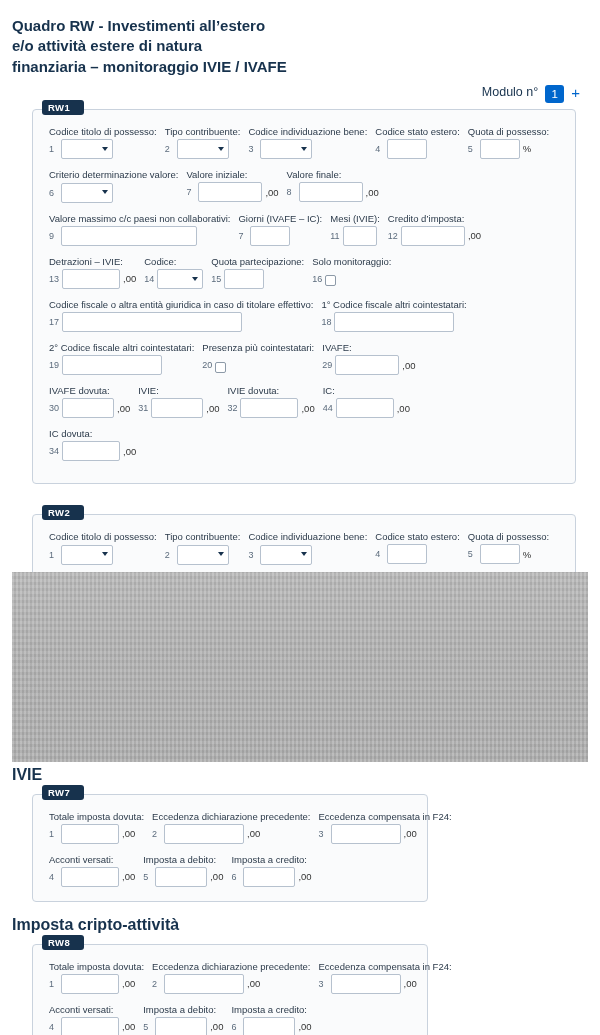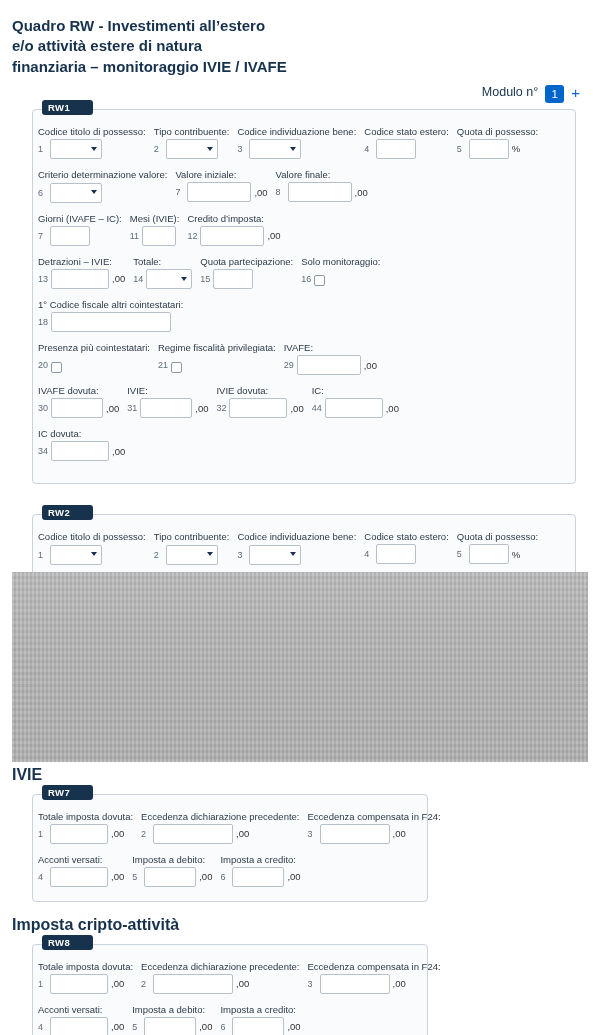--- a/index.html
+++ b/index.html
@@ -52,32 +52,32 @@
     line-height: 1;
     cursor: pointer;
   }
 
   .section { position: relative; margin: 0 0 6px 0; }
   .fieldset {
     border: 1px solid #c9d2dd;
     border-radius: 4px;
     background: #fafbfc;
     margin: 0 12px 0 20px;
-    padding: 16px 10px 12px 5px;
+    padding: 16px 10px 12px 16px;
   }
   .tag {
     position: absolute;
     left: 30px;
     top: -9px;
     background: #17324d;
     color: #fff;
     font-size: 9.5px;
     font-weight: 700;
     letter-spacing: .4px;
-    padding: 2px 23px 2px 6px;
+    padding: 2px 14px 2px 6px;
     border-radius: 3px;
     z-index: 3;
   }
   .tagwrap { position: relative; }
 
   .row {
     display: flex;
     flex-wrap: nowrap;
     gap: 8px;
     margin-bottom: 10px;
@@ -264,20 +264,27 @@
           <div class="ctl">
             <span class="num">8</span>
             <input class="box w64" value="" style="">
             <span class="dec">,00</span>
           </div>
         </div>
       </div>
 
       <div class="row">
         <div class="field">
+          <span class="lbl">Valore massimo c/c paesi non collaborativi:</span>
+          <div class="ctl">
+            <span class="num">9</span>
+            <input class="box w136" value="" style="">
+          </div>
+        </div>
+        <div class="field">
           <span class="lbl">Giorni (IVAFE – IC):</span>
           <div class="ctl">
             <span class="num">7</span>
             <input class="box w40" value="" style="">
           </div>
         </div>
         <div class="field">
           <span class="lbl">Mesi (IVIE):</span>
           <div class="ctl">
             <span class="num">11</span>
@@ -297,21 +304,21 @@
       <div class="row">
         <div class="field">
           <span class="lbl">Detrazioni – IVIE:</span>
           <div class="ctl">
             <span class="num">13</span>
             <input class="box w58" value="" style="">
             <span class="dec">,00</span>
           </div>
         </div>
         <div class="field">
-          <span class="lbl">Totale:</span>
+          <span class="lbl">Codice:</span>
           <div class="ctl">
             <span class="num">14</span>
             <span class="sel">
               <select class="box w46"><option></option></select>
             </span>
           </div>
         </div>
         <div class="field">
           <span class="lbl">Quota partecipazione:</span>
           <div class="ctl">
@@ -323,40 +330,47 @@
           <span class="lbl">Solo monitoraggio:</span>
           <div class="ctl">
             <span class="num">16</span>
             <span class="chk"></span>
           </div>
         </div>
       </div>
 
       <div class="row">
         <div class="field">
+          <span class="lbl">Codice fiscale o altra entità giuridica in caso di titolare effettivo:</span>
+          <div class="ctl">
+            <span class="num">17</span>
+            <input class="box w180" value="" style="">
+          </div>
+        </div>
+        <div class="field">
           <span class="lbl">1° Codice fiscale altri cointestatari:</span>
           <div class="ctl">
             <span class="num">18</span>
             <input class="box w120" value="" style="">
           </div>
         </div>
       </div>
 
       <div class="row">
         <div class="field">
+          <span class="lbl">2° Codice fiscale altri cointestatari:</span>
+          <div class="ctl">
+            <span class="num">19</span>
+            <input class="box w100" value="" style="">
+          </div>
+        </div>
+        <div class="field">
           <span class="lbl">Presenza più cointestatari:</span>
           <div class="ctl">
             <span class="num">20</span>
-            <span class="chk"></span>
-          </div>
-        </div>
-        <div class="field">
-          <span class="lbl">Regime fiscalità privilegiata:</span>
-          <div class="ctl">
-            <span class="num">21</span>
             <span class="chk"></span>
           </div>
         </div>
         <div class="field">
           <span class="lbl">IVAFE:</span>
           <div class="ctl">
             <span class="num">29</span>
             <input class="box w64" value="" style="">
             <span class="dec">,00</span>
           </div>

